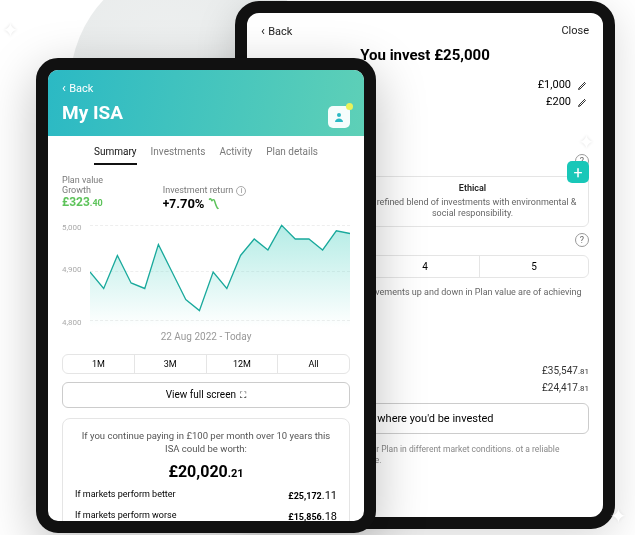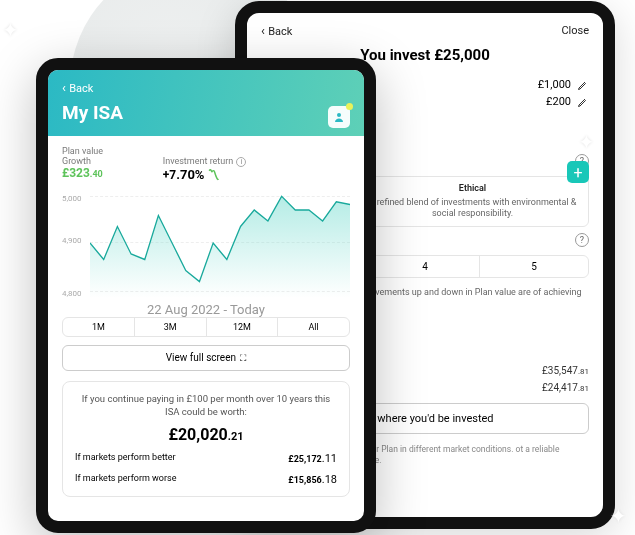--- a/index.html
+++ b/index.html
@@ -98,21 +98,21 @@
   .tf-return .pct{font-size:13px;}
   .tf-return .trend{color:var(--green);margin-left:3px;}
   .tf-info{display:inline-flex;width:10px;height:10px;border:1px solid #aaa;border-radius:50%;align-items:center;justify-content:center;font-size:7px;color:#888;margin-left:3px;}
 
   .chart{position:relative;width:100%;height:110px;margin:6px 0 2px;}
   .chart .ylabel{position:absolute;left:0;font-size:8px;color:#aaa;}
   .chart .y1{top:6px;} .chart .y2{top:48px;} .chart .y3{bottom:0;}
   .chart .grid{position:absolute;left:28px;right:0;border-top:1px dashed #eee;}
   .chart .g1{top:8px;} .chart .g2{top:54px;} .chart .g3{bottom:6px;}
   .chart svg{position:absolute;left:28px;top:0;width:calc(100% - 28px);height:100%;}
-  .chart-caption{text-align:center;font-size:13px;color:#999;margin:4px 0 0;}
+  .chart-caption{text-align:center;font-size:10px;color:#999;margin:4px 0 12px;}
 
   .tf-seg{display:flex;border:1px solid var(--border);border-radius:6px;overflow:hidden;margin-bottom:8px;}
   .tf-seg div{flex:1;text-align:center;padding:4px 0;font-size:9px;border-right:1px solid var(--border);cursor:pointer;}
   .tf-seg div:last-child{border-right:none;}
 
   .tf-btn{border:1px solid #ccc;border-radius:6px;text-align:center;padding:6px;font-size:10px;cursor:pointer;margin-bottom:10px;}
   .expand-icon{display:inline-block;margin-left:4px;font-size:9px;}
   .tf-proj-box{border:1px solid var(--border);border-radius:8px;padding:10px 12px;font-size:9.5px;}
   .tf-proj-text{text-align:center;color:#555;margin-bottom:6px;line-height:1.4;}
   .tf-proj-val{font-weight:700;font-size:16px;text-align:center;}
@@ -200,20 +200,26 @@
     <div class="tf-back">Back</div>
     <div class="tf-title">My ISA</div>
     <div class="tf-user-icon">
       <svg width="12" height="12" viewBox="0 0 24 24" fill="#2bb9c4">
           <circle cx="12" cy="8" r="4"></circle>
           <path d="M4 22c0-4 4-7 8-7s8 3 8 7z"></path>
         </svg>
     </div>
   </div>
 
+  <div class="tf-tabs">
+    <div class="tf-tab active">Summary</div>
+    <div class="tf-tab">Investments</div>
+    <div class="tf-tab">Activity</div>
+    <div class="tf-tab">Plan details</div>
+  </div>
 
   <div class="tf-body">
     <div class="tf-label">Plan value</div>
 
     <div class="tf-row">
       <div>
         <div class="tf-label">Growth</div>
         <div class="tf-growth">
           <span>£323</span><span class="dec">.40</span>
         </div>

